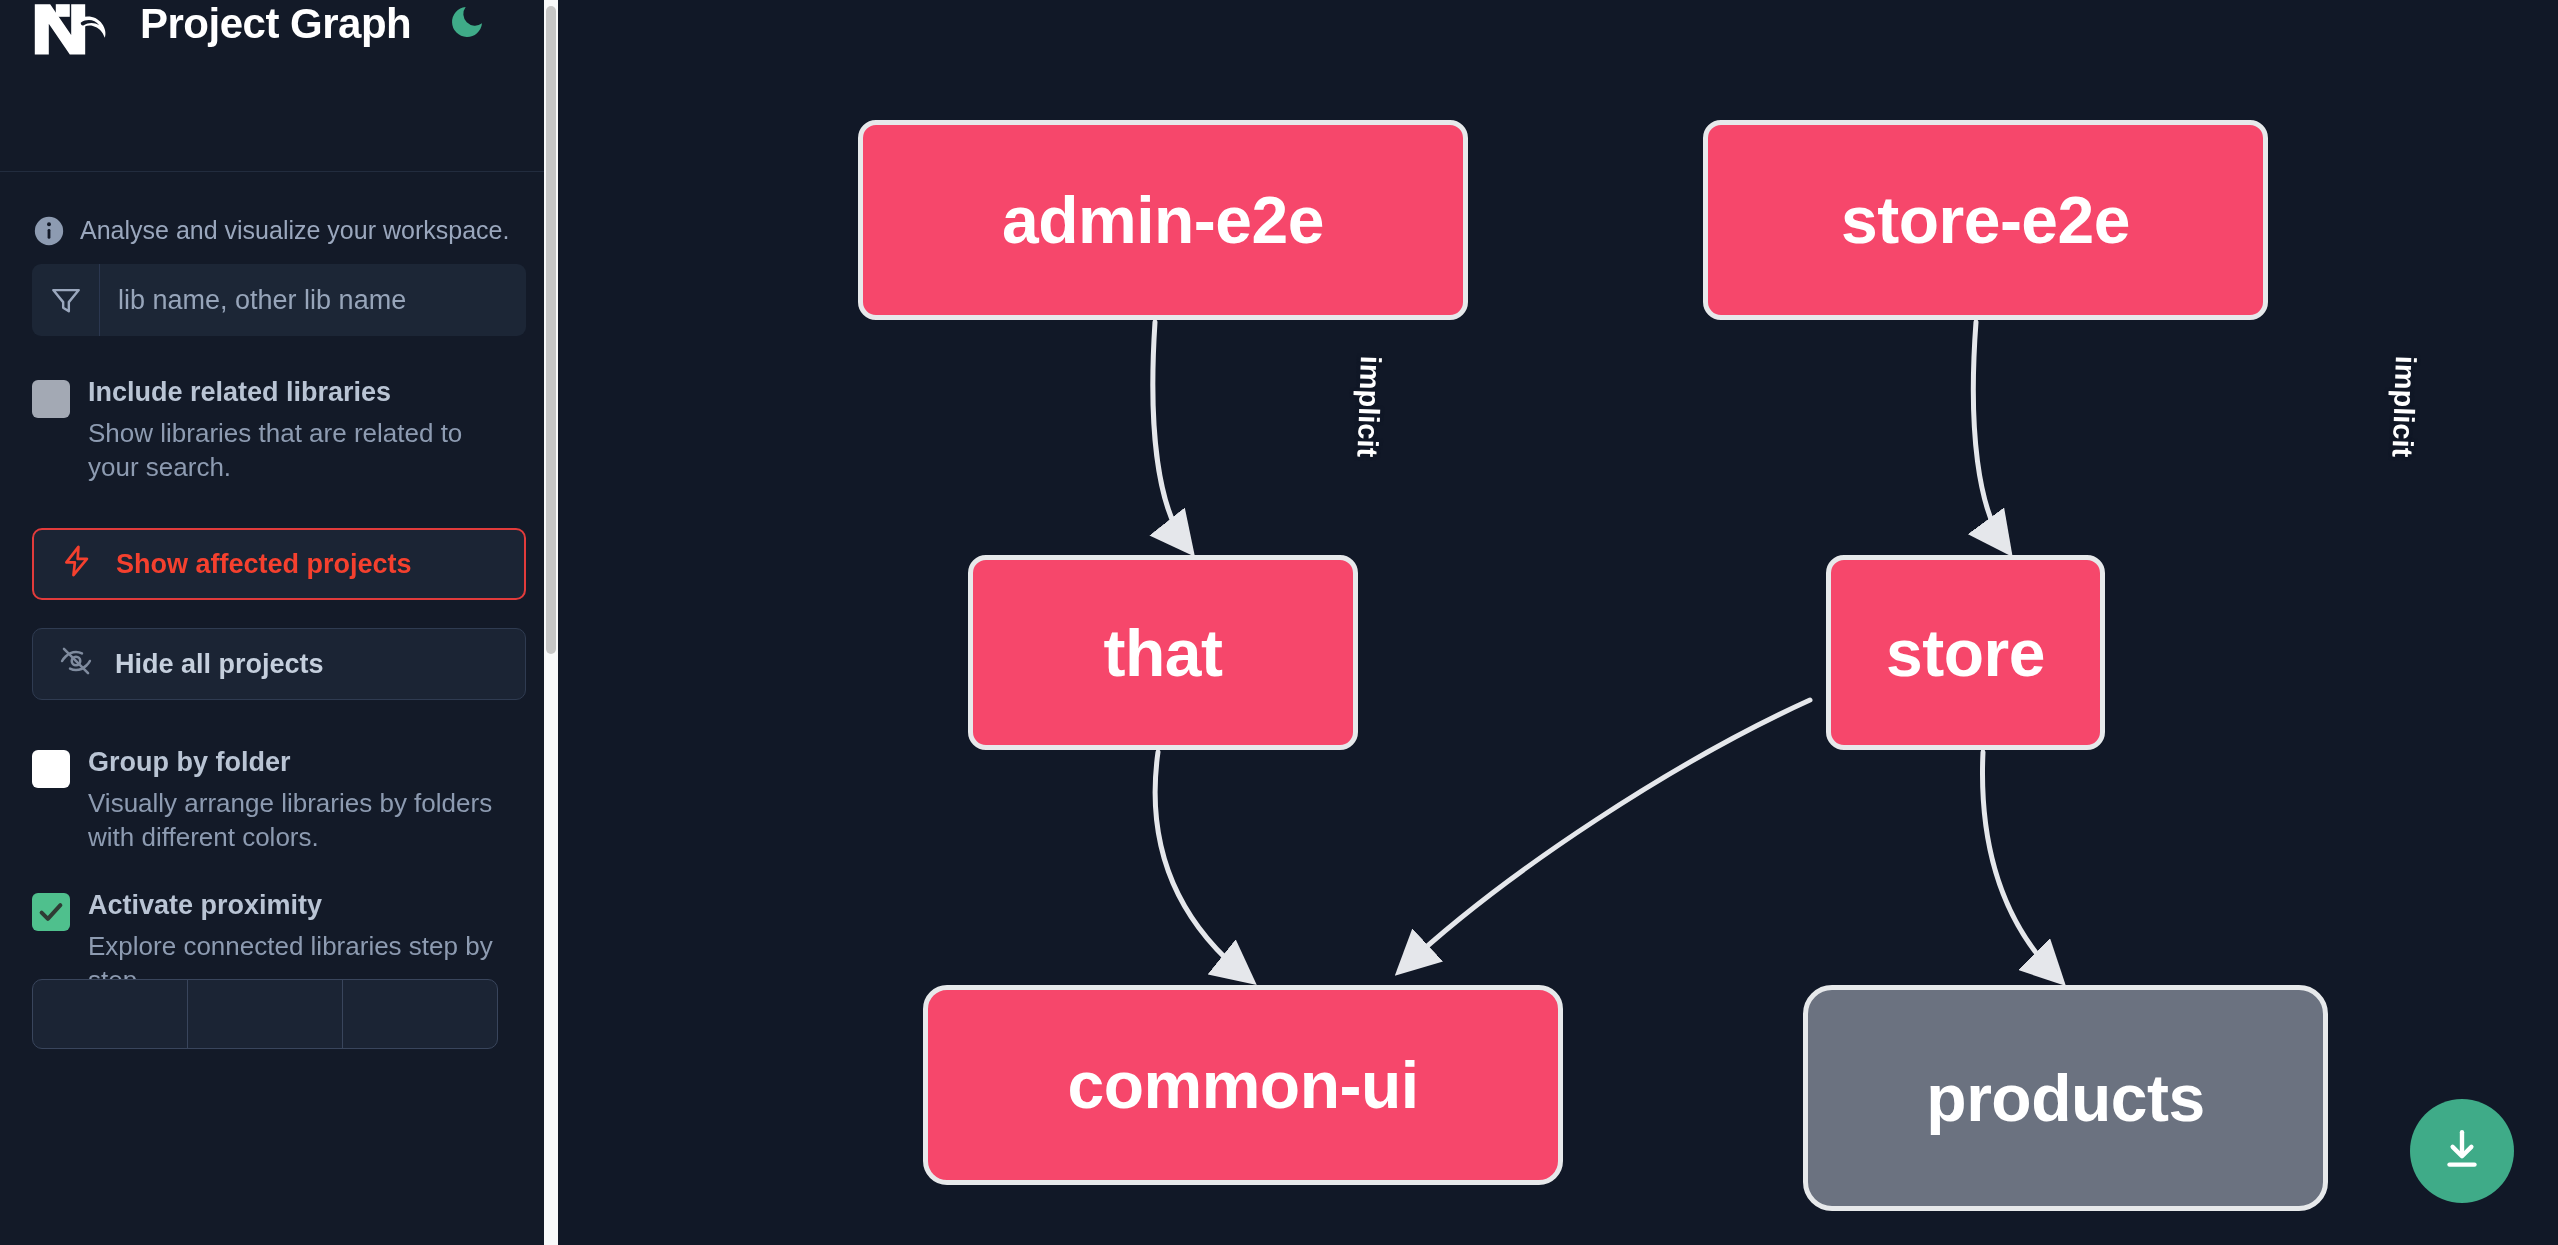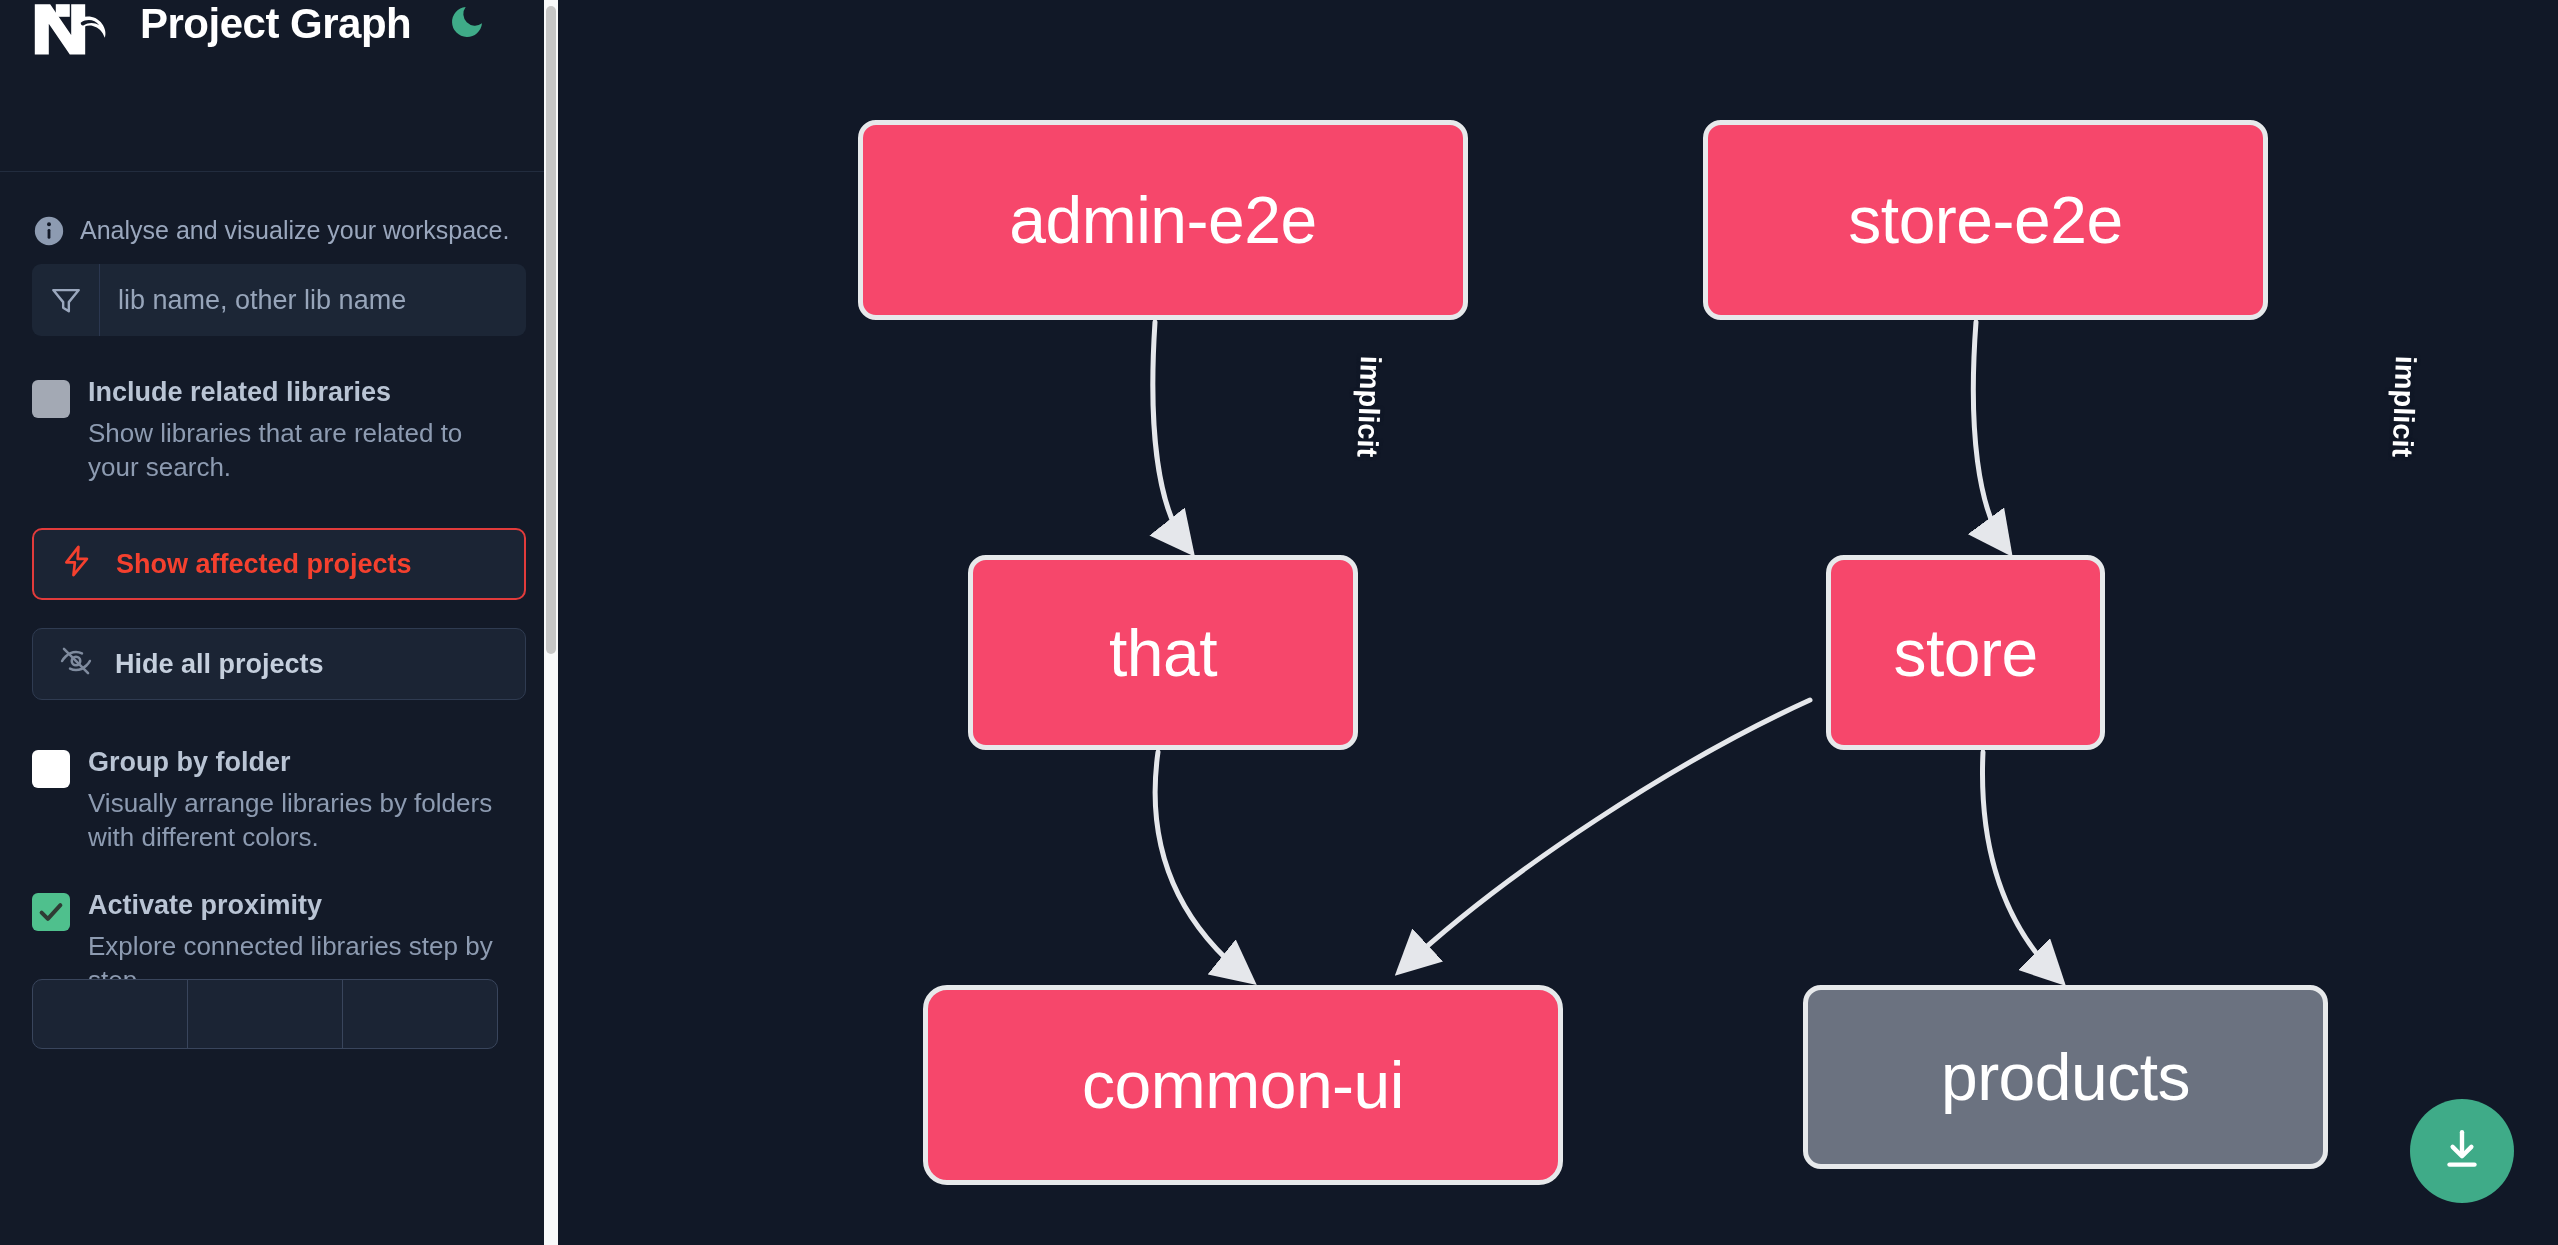--- a/index.html
+++ b/index.html
@@ -238,21 +238,21 @@
     align-items: center;
     justify-content: center;
     border-radius: 18px;
     border: 5px solid #e7e9eb;
     cursor: pointer;
     box-sizing: border-box;
   }
   .node-label {
     color: #ffffff;
     font-size: 66px;
-    font-weight: 400;
+    font-weight: 700;
     letter-spacing: -0.5px;
     line-height: 1;
     white-space: nowrap;
   }
 
   
   .fab {
     position: absolute;
     right: 44px;
     bottom: 42px;
@@ -432,21 +432,21 @@
     </div>
 
     <div class="node" style="left:1268px; top:555px; width:279px; height:195px; background:#f6476b;">
       <span class="node-label">store</span>
     </div>
 
     <div class="node" style="left:365px; top:985px; width:640px; height:200px; background:#f6476b;border-radius:24px;">
       <span class="node-label">common-ui</span>
     </div>
 
-    <div class="node" style="left:1245px; top:985px; width:525px; height:184px; background:#6b7280;">
+    <div class="node" style="left:1245px; top:985px; width:525px; height:226px; background:#6b7280;border-radius:29px;">
       <span class="node-label">products</span>
     </div>
 
     <button class="fab">
       <span>
         <svg viewBox="0 0 24 24" width="50" height="50" fill="none" stroke="#ffffff" stroke-width="2.1" stroke-linecap="round" stroke-linejoin="round" xmlns="http://www.w3.org/2000/svg">
           <path d="M12 3.5V14"></path>
           <path d="M7.5 10.5 12 15 16.5 10.5"></path>
           <path d="M6 19h12"></path>
         </svg>

